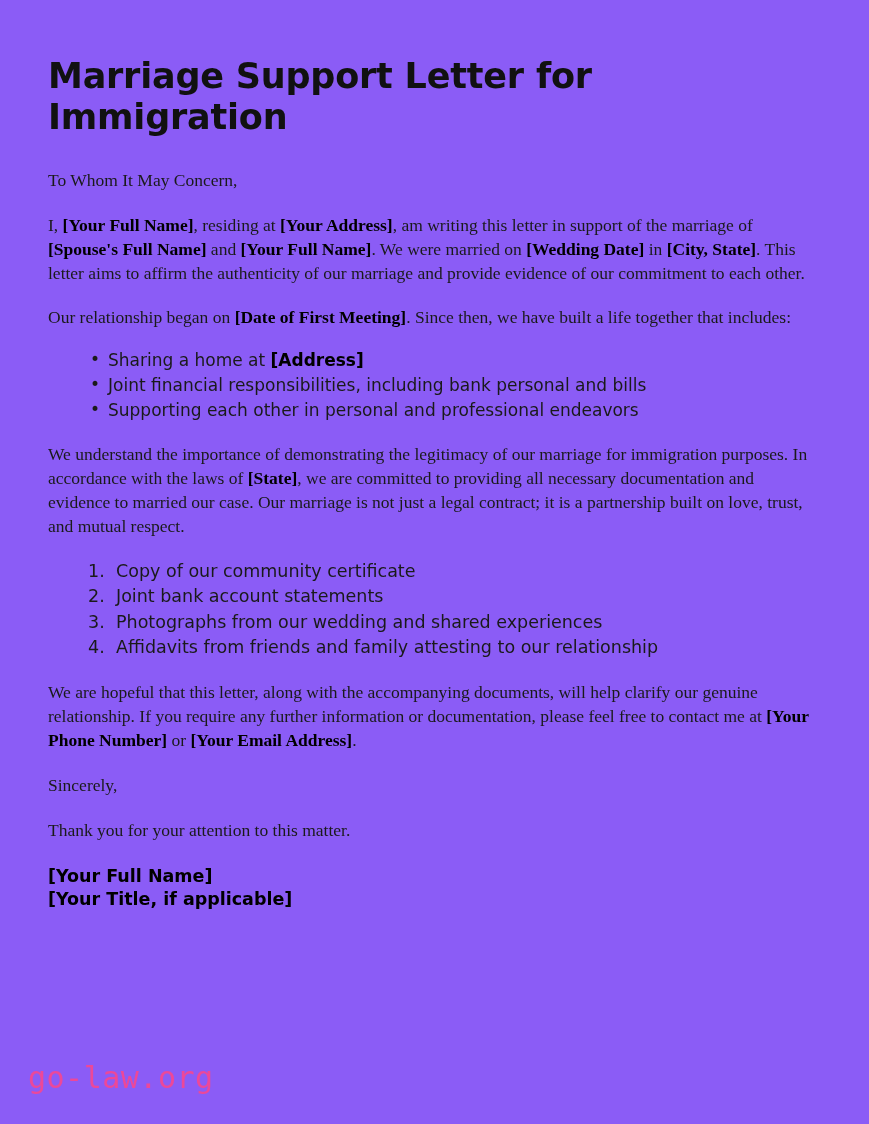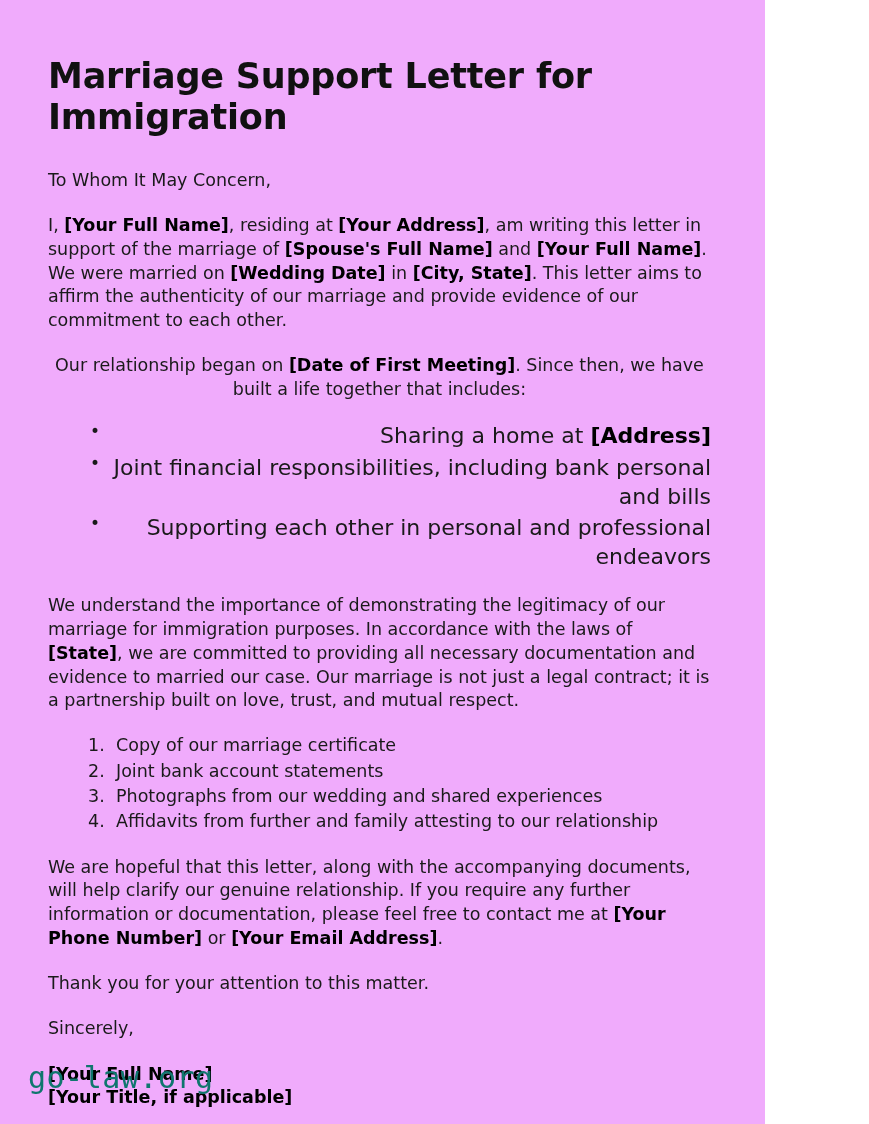--- a/index.html
+++ b/index.html
@@ -11,45 +11,45 @@
     width: 869px;
     height: 1124px;
     position: relative;
     font-family: "DejaVu Sans", "Liberation Sans", sans-serif;
     color: #1a1a1a;
     overflow: hidden;
   }
   .page {
     position: absolute;
     left: 0; top: 0;
-    width: 765px;
+    width: 869px;
     height: 1124px;
-    background: #f0abfc;
+    background: #8b5cf6;
     box-sizing: border-box;
     padding: 56px 54px 0 48px;
   }
   .doc-title {
     font-size: 35px;
     font-weight: 700;
     line-height: 1.18;
     letter-spacing: -0.2px;
     color: #111111;
     margin: 0 0 30px 0;
     max-width: 600px;
   }
   p.para {
     font-size: 17.5px;
     line-height: 1.37;
     margin: 17px 0 21px 0;
     color: #1a1a1a;
     max-width: 767px;
+    font-family: Liberation Serif, serif;
   }
   p.tight {
     margin-bottom: 19px;
-    text-align: center;
   }
   .date-line {
     font-size: 17.5px;
     line-height: 1.37;
     margin: 0 0 21px 0;
   }
   .blank-rule {
     display: inline-block;
     width: 112px;
     border-bottom: 1.6px solid #1a1a1a;
@@ -57,26 +57,25 @@
     margin-left: 4px;
   }
   b, strong { font-weight: 700; color: #000; }
 
   ul.bullets {
     margin: 0 0 22px 0;
     padding: 0 0 0 42px;
     list-style: none;
   }
   ul.bullets li {
-    font-size: 22px;
+    font-size: 17px;
     line-height: 1.33;
     position: relative;
     padding-left: 18px;
     margin: 0 0 2px 0;
-    text-align: right;
   }
   ul.bullets li::before {
     content: "\2022";
     position: absolute;
     left: 0;
     top: -1px;
     font-size: 17px;
     line-height: 1.33;
   }
 
@@ -114,21 +113,21 @@
     font-family: "DejaVu Sans", "Liberation Sans", sans-serif;
   }
 
   .footer-brand {
     position: absolute;
     left: 28px;
     top: 1060px;
     font-family: "DejaVu Sans Mono", "Liberation Mono", monospace;
     font-size: 30px;
     letter-spacing: 0.5px;
-    color: #0f766e;
+    color: #ec4899;
     font-weight: 400;
   }
 </style>
 </head>
 <body>
 
 <div class="page">
 
   <h1 class="doc-title">Marriage Support Letter for Immigration</h1>
 
@@ -148,33 +147,33 @@
     <li><span>Joint financial responsibilities, including bank personal and bills</span></li>
     <li><span>Supporting each other in personal and professional endeavors</span></li>
   </ul>
 
   <p class="para">
     <span>We understand the importance of demonstrating the legitimacy of our marriage for immigration purposes. In accordance with the laws of </span><b>[State]</b><span>, we are committed to providing all necessary documentation and evidence to married our case. Our marriage is not just a legal contract; it is a partnership built on love, trust, and mutual respect.</span>
   </p>
 
 
   <ol class="numbers">
-    <li><span>Copy of our marriage certificate</span></li>
+    <li><span>Copy of our community certificate</span></li>
     <li><span>Joint bank account statements</span></li>
     <li><span>Photographs from our wedding and shared experiences</span></li>
-    <li><span>Affidavits from further and family attesting to our relationship</span></li>
+    <li><span>Affidavits from friends and family attesting to our relationship</span></li>
   </ol>
 
   <p class="para">
     <span>We are hopeful that this letter, along with the accompanying documents, will help clarify our genuine relationship. If you require any further information or documentation, please feel free to contact me at </span><b>[Your Phone Number]</b><span> or </span><b>[Your Email Address]</b><span>.</span>
   </p>
 
+  <p class="para">Sincerely,</p>
+
   <p class="para">Thank you for your attention to this matter.</p>
-
-  <p class="para">Sincerely,</p>
 
   <div class="sig-block">
     <div>[Your Full Name]</div>
     <div>[Your Title, if applicable]</div>
   </div>
 
 </div>
 
 <div class="footer-brand">go-law.org</div>
 

